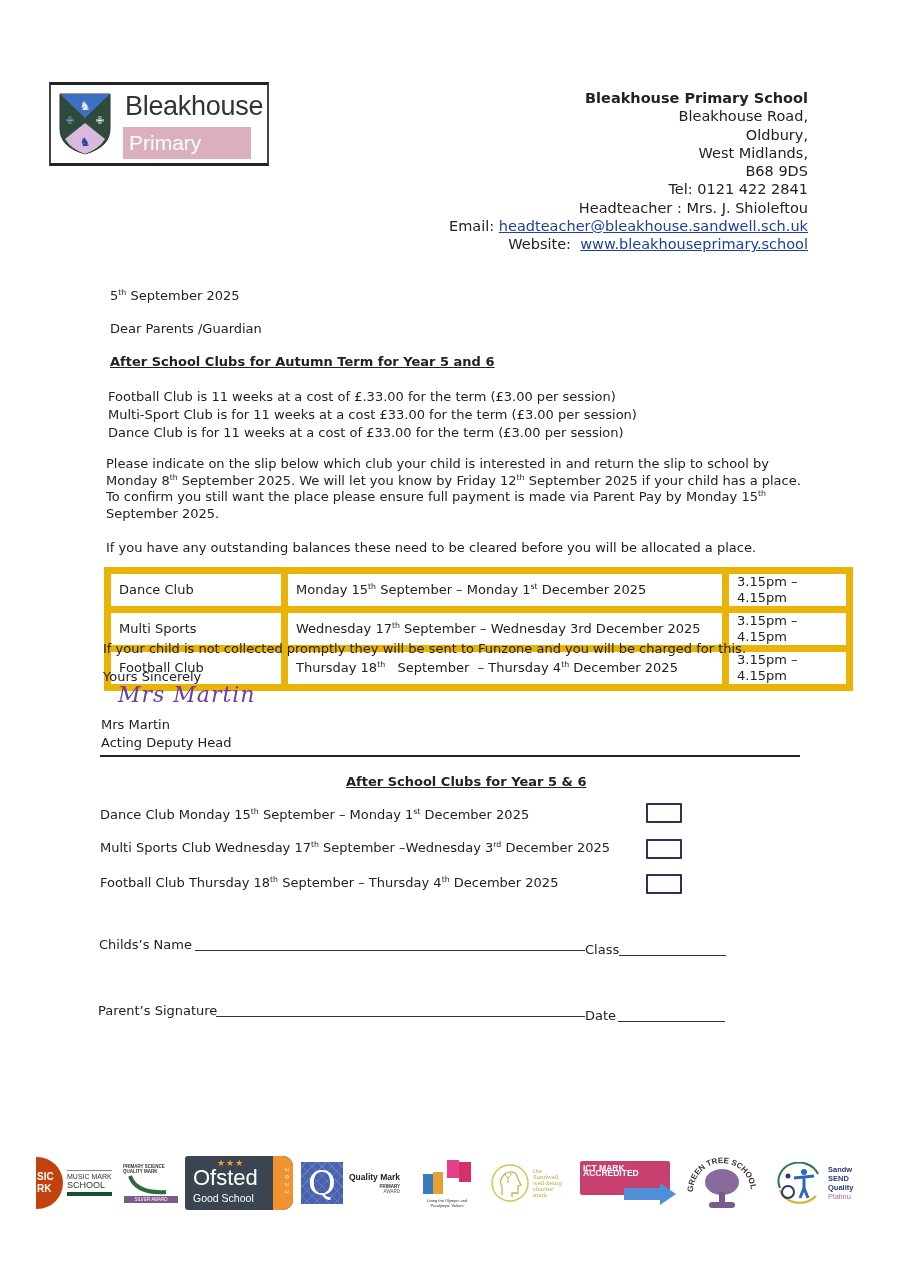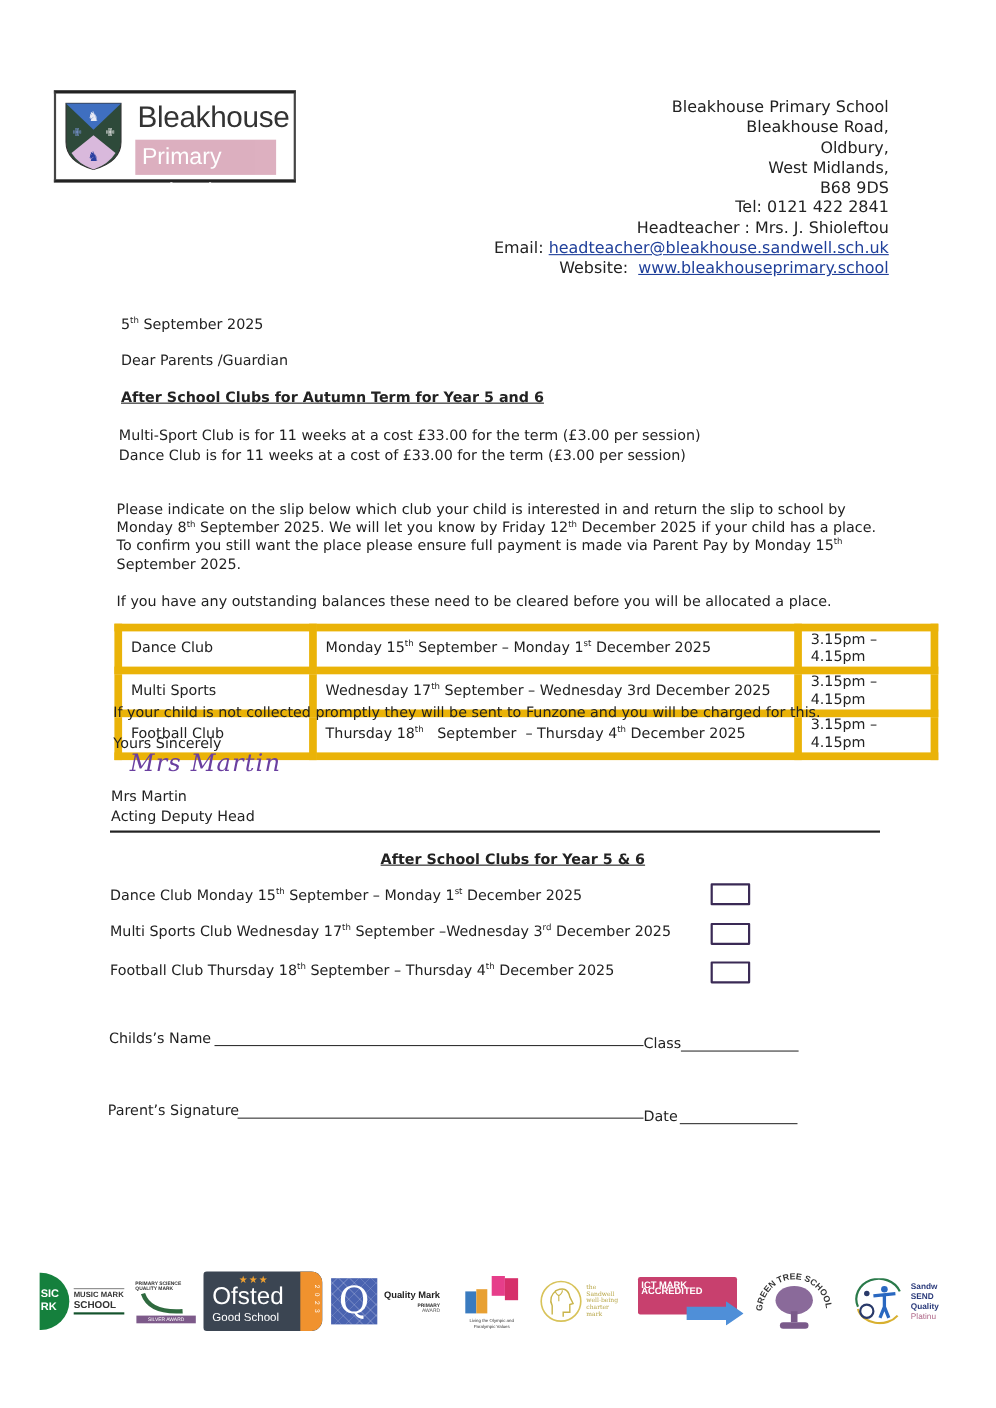--- a/index.html
+++ b/index.html
@@ -9,21 +9,21 @@
   sup { font-size:0.6em; vertical-align:super; line-height:0; }
 
   
   #logo { left:49px; top:82px; width:220px; height:84px; border-top:3px solid #222; border-bottom:3px solid #222; border-left:2px solid #444; border-right:2px solid #444; box-sizing:border-box; background:#fff; }
   #crest { position:absolute; left:8px; top:8px; width:52px; height:62px; }
   #logo-name { position:absolute; left:74px; top:6px; font-size:27px; color:#333; letter-spacing:-0.3px; font-family:"Liberation Sans", sans-serif; }
   #logo-sub { position:absolute; left:72px; top:42px; width:128px; height:32px; background:#d9a7b9; color:#fff; font-size:21px; line-height:32px; padding-left:6px; box-sizing:border-box; font-family:"Liberation Sans", sans-serif; opacity:0.9; }
 
   
   #address { right:97px; top:89px; text-align:right; font-size:14.5px; line-height:18.3px; color:#222; }
-  #address .bold { font-weight:normal; }
+  #address .bold { font-weight:bold; }
   #address a { color:#1f3f9a; text-decoration:underline; }
 
   .txt { font-size:13px; color:#222; line-height:17px; }
   .heading { font-size:13px; font-weight:bold; text-decoration:underline; }
 
   
   #clubs-table { left:104px; top:567px; width:749px; border-collapse:collapse; font-size:13px; }
   #clubs-table td { border:7px solid #eab308; padding:0 8px; height:16px; line-height:16px; }
   #clubs-table td.c1 { width:154px; }
   #clubs-table td.c2 { width:418px; }
@@ -72,27 +72,28 @@
   </div>
 </div>
 
 <div class="abs txt" style="left:110px; top:287px;">
   <span>5</span><sup>th</sup><span> September 2025</span>
 </div>
 <div class="abs txt" style="left:110px; top:320px;">Dear Parents /Guardian</div>
 <div class="abs txt heading" style="left:110px; top:353px;">After School Clubs for Autumn Term for Year 5 and 6</div>
 
 <div class="abs txt" style="left:108px; top:388px; line-height:18px;">
+  <div>Football Club is 11 weeks at a cost of £.33.00 for the term (£3.00 per session)</div>
   <div>Multi-Sport Club is for 11 weeks at a cost £33.00 for the term (£3.00 per session)</div>
   <div>Dance Club is for 11 weeks at a cost of £33.00 for the term (£3.00 per session)</div>
 </div>
 
 <div class="abs txt" style="left:106px; top:456px; line-height:16.5px; width:720px;">
   <div>Please indicate on the slip below which club your child is interested in and return the slip to school by</div>
-  <div><span>Monday 8</span><sup>th</sup><span> September 2025. We will let you know by Friday 12</span><sup>th</sup><span> December 2025 if your child has a place.</span></div>
+  <div><span>Monday 8</span><sup>th</sup><span> September 2025. We will let you know by Friday 12</span><sup>th</sup><span> September 2025 if your child has a place.</span></div>
   <div><span>To confirm you still want the place please ensure full payment is made via Parent Pay by Monday 15</span><sup>th</sup></div>
   <div>September 2025.</div>
 </div>
 
 <div class="abs txt" style="left:106px; top:539px;">If you have any outstanding balances these need to be cleared before you will be allocated a place.</div>
 
 <table id="clubs-table" class="abs">
   <tbody>
       <tr>
     <td class="c1">Dance Club</td>
@@ -135,23 +136,23 @@
 <div class="fill-line" style="left:195px; top:950px; width:390px;"></div>
 <div class="abs txt" style="left:585px; top:941px;">Class</div>
 <div class="fill-line" style="left:619px; top:955px; width:107px;"></div>
 
 <div class="abs txt" style="left:98px; top:1002px;">Parent’s Signature</div>
 <div class="fill-line" style="left:216px; top:1016px; width:369px;"></div>
 <div class="abs txt" style="left:585px; top:1007px;">Date</div>
 <div class="fill-line" style="left:618px; top:1021px; width:107px;"></div>
 
 <div class="badge" style="left:36px; width:80px; justify-content:flex-start;">
-  <div style="width:26px; height:52px; background:#15803d; border-radius:0 26px 26px 0; color:#fff; font-size:10px; font-weight:bold; line-height:12px; display:flex; align-items:center; white-space:pre; padding-left:1px;">SIC
+  <div style="width:26px; height:52px; background:#c2410c; border-radius:0 26px 26px 0; color:#fff; font-size:10px; font-weight:bold; line-height:12px; display:flex; align-items:center; white-space:pre; padding-left:1px;">SIC
 RK</div>
-  <div style="margin-left:4px; font-size:7px; font-weight:bold; color:#333; border-top:1px solid #888; border-bottom:2px solid #14532d; padding:2px 0;">
+  <div style="margin-left:4px; font-size:7px; font-weight:normal; color:#333; border-top:1px solid #888; border-bottom:4px solid #14532d; padding:2px 0;">
     <div>MUSIC MARK</div>
     <div style="font-size:9px;">SCHOOL</div>
   </div>
 </div>
 
 <div class="badge" style="left:122px; width:58px; flex-direction:column;">
   <div style="font-size:4.5px; font-weight:bold; color:#333; width:56px; line-height:5px;">PRIMARY SCIENCE QUALITY MARK</div>
   <svg width="50" height="22" viewBox="0 0 50 22">
       <path d="M4,2 Q10,20 40,18" stroke="#2f6a3f" stroke-width="4" fill="none"></path>
     </svg>

